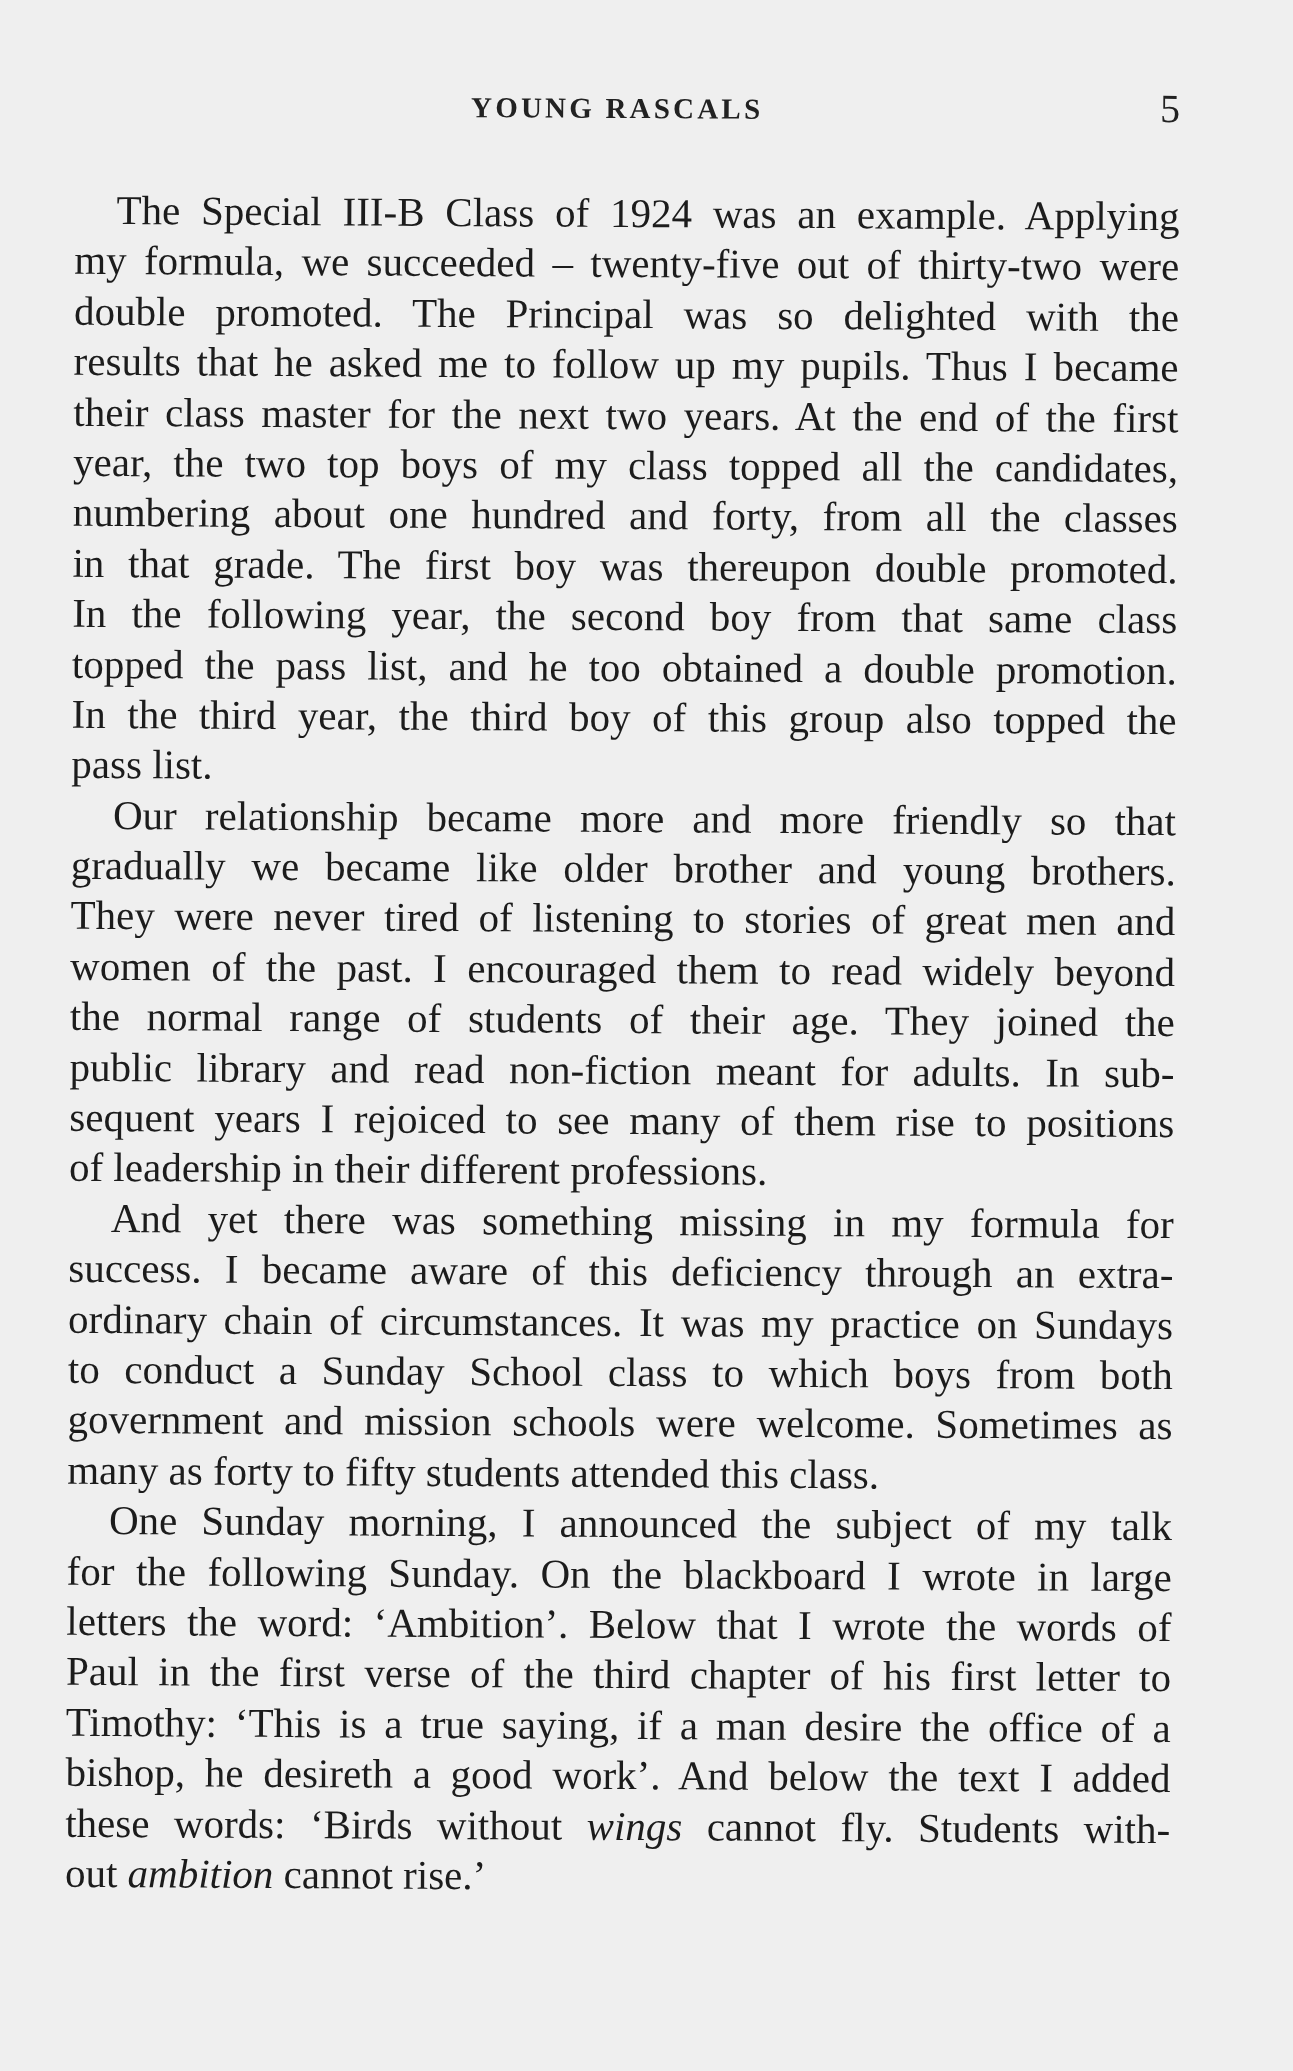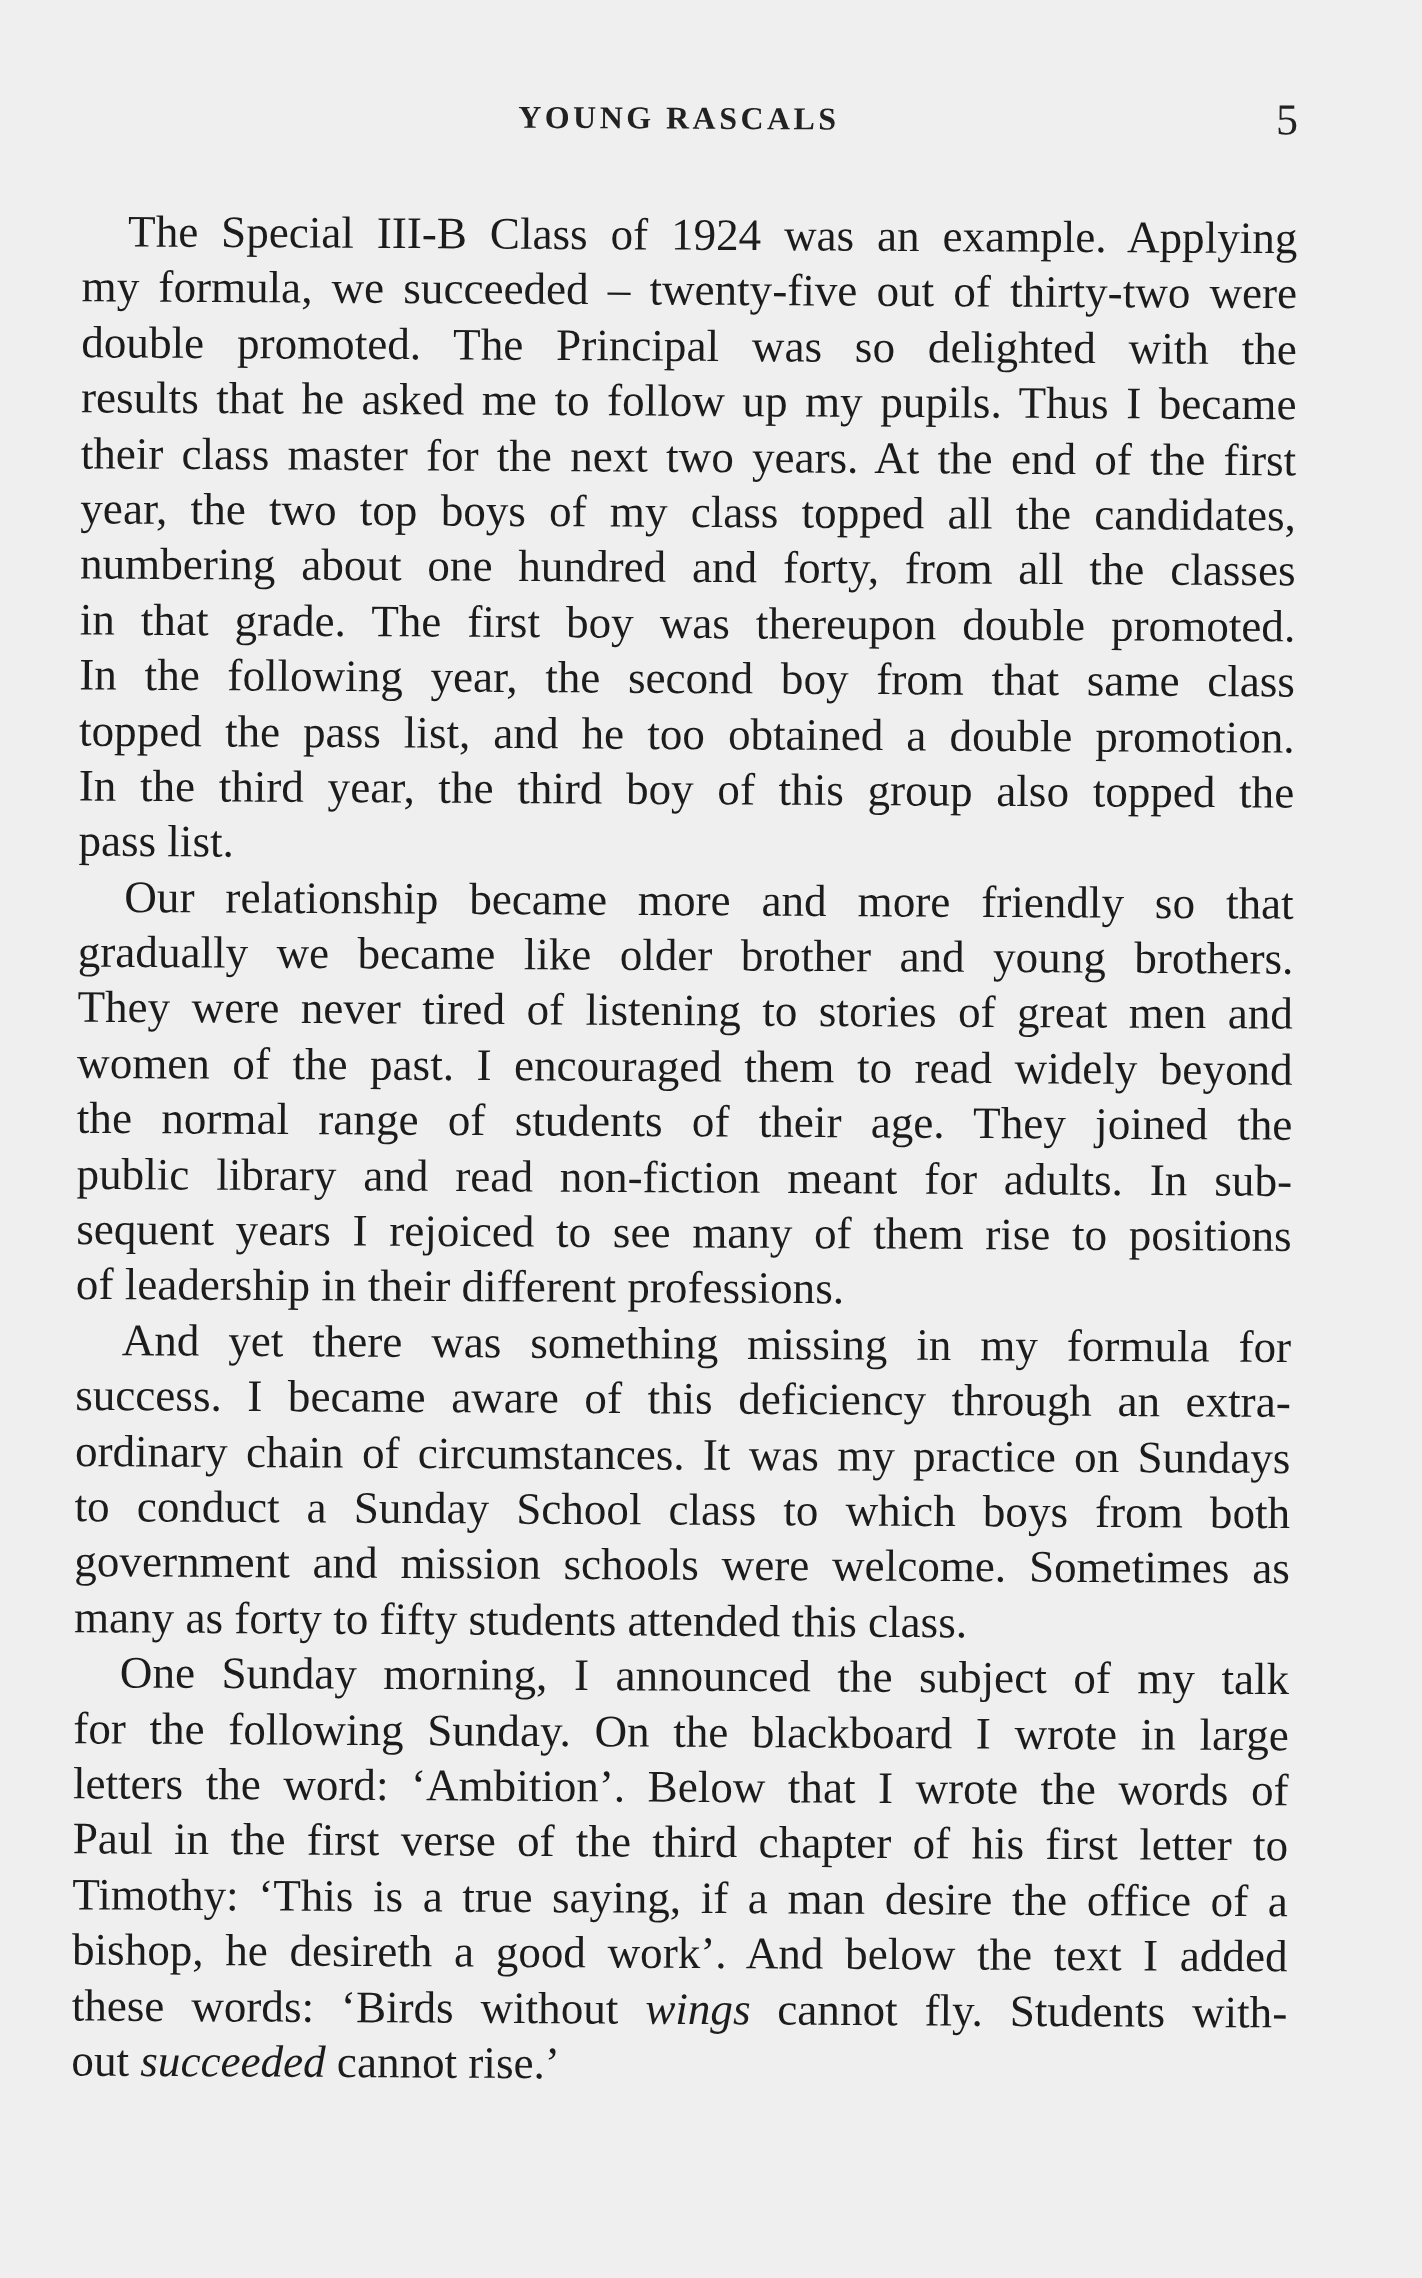--- a/index.html
+++ b/index.html
@@ -118,17 +118,17 @@
     </div>
 
     <div class="paragraph">
       <span class="line indent" style="white-space: normal;">One Sunday morning, I announced the subject of my talk</span>
       <span class="line" style="white-space: normal;">for the following Sunday. On the blackboard I wrote in large</span>
       <span class="line" style="white-space: normal;">letters the word: ‘Ambition’. Below that I wrote the words of</span>
       <span class="line" style="white-space: normal;">Paul in the first verse of the third chapter of his first letter to</span>
       <span class="line" style="white-space: normal;">Timothy: ‘This is a true saying, if a man desire the office of a</span>
       <span class="line" style="white-space: normal;">bishop, he desireth a good work’. And below the text I added</span>
       <span class="line" style="white-space: normal;"><span>these words: ‘Birds without </span><em>wings</em><span> cannot fly. Students with-</span></span>
-      <span class="line last"><span>out </span><em>succeeded</em><span> cannot rise.’</span></span>
+      <span class="line last"><span>out </span><em>ambition</em><span> cannot rise.’</span></span>
     </div>
 
   </div>
 </div>
 
 </body></html>

